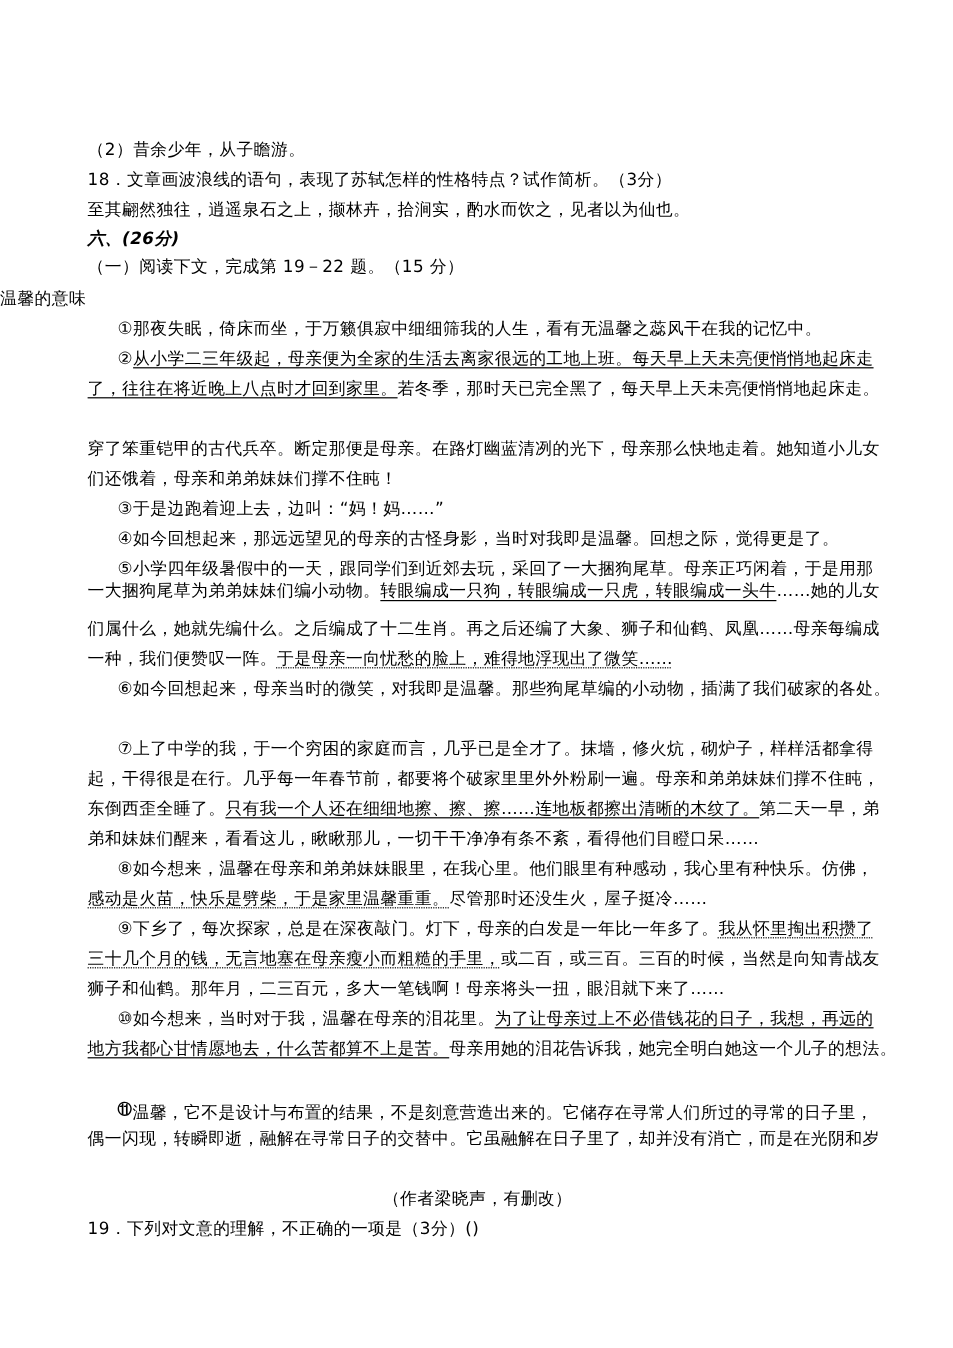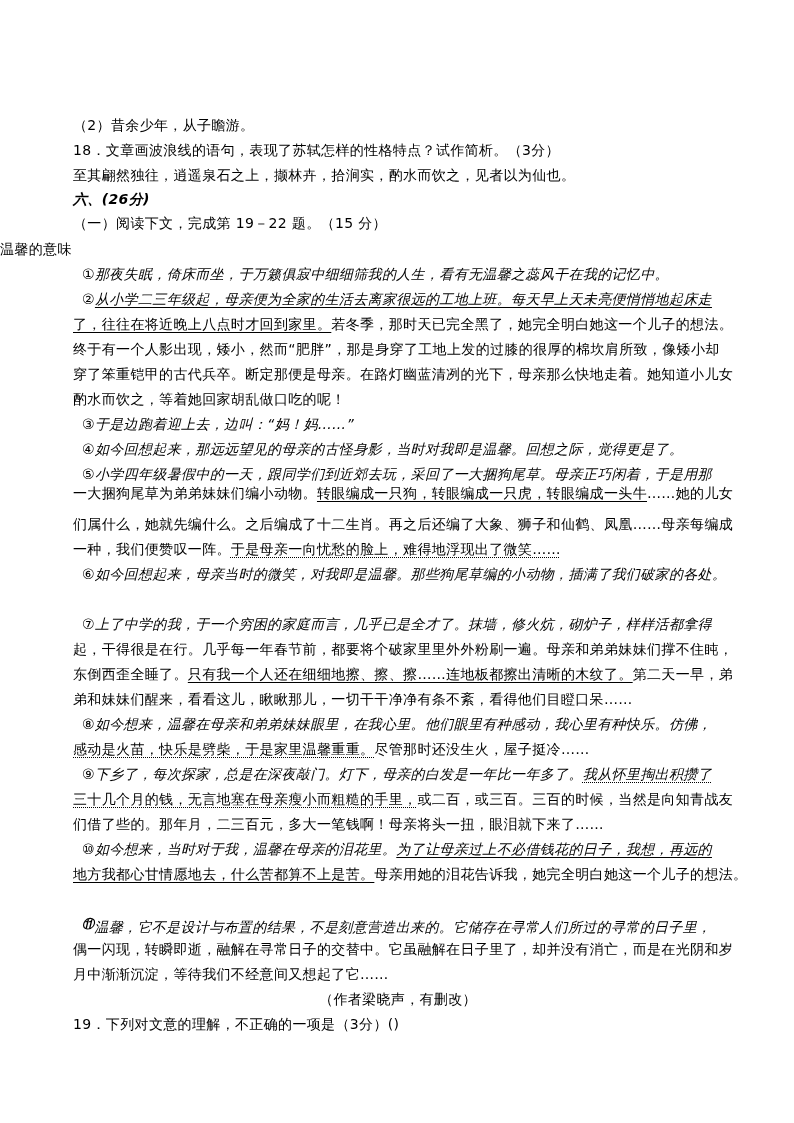--- a/index.html
+++ b/index.html
@@ -7,21 +7,21 @@
     width: 794px; height: 1123px; position: relative; overflow: hidden;
     font-family: "DejaVu Sans", sans-serif; color: #000;
     font-size: 14px;
   }
   .page { position: absolute; left: 0; top: 0; width: 794px; height: 1123px; margin-top: 16px; }
   .ln {
     position: absolute; left: 73px; width: 650px;
     white-space: nowrap; line-height: 20px; font-size: 14px;
     letter-spacing: 0.35px;
   }
-  .ind { left: 82px; width: 625px; font-style: italic; }
+  .ind { left: 98px; width: 625px; }
   .bold { font-weight: bold; font-style: italic; }
   .center { left: 0; width: 794px; text-align: left; }
   .right { text-align: center; }
   .u-solid { text-decoration: underline; text-decoration-thickness: 1px; text-underline-offset: 3px; }
   .u-dot { text-decoration: underline dotted; text-decoration-thickness: 1px; text-underline-offset: 3px; }
   .circ11 { font-size: 12px; font-weight: bold; vertical-align: 4px; }
 </style>
 </head>
 <body>
 
@@ -34,25 +34,24 @@
   <div class="ln" style="top:197px">（一）阅读下文，完成第 19－22 题。（15 分）</div>
 
   <div class="ln center" style="top:223px">温馨的意味</div>
 
   <div class="ln ind" style="top:248px">①那夜失眠，倚床而坐，于万籁俱寂中细细筛我的人生，看有无温馨之蕊风干在我的记忆中。</div>
 
   <div class="ln ind" style="top:273px">
     <span>②</span><span class="u-solid">从小学二三年级起，母亲便为全家的生活去离家很远的工地上班。每天早上天未亮便悄悄地起床走</span>
   </div>
   <div class="ln" style="top:298px">
-    <span class="u-solid">了，往往在将近晚上八点时才回到家里。</span><span>若冬季，那时天已完全黑了，她完全明白她这一个儿子的想法。</span>
+    <span class="u-solid">了，往往在将近晚上八点时才回到家里。</span><span>若冬季，那时天已完全黑了，每天早上天未亮便悄悄地起床走。</span>
   </div>
-  <div class="ln" style="top:323px">终于有一个人影出现，矮小，然而“肥胖”，那是身穿了工地上发的过膝的很厚的棉坎肩所致，像矮小却</div>
   <div class="ln" style="top:348px">穿了笨重铠甲的古代兵卒。断定那便是母亲。在路灯幽蓝清冽的光下，母亲那么快地走着。她知道小儿女</div>
-  <div class="ln" style="top:373px">酌水而饮之，等着她回家胡乱做口吃的呢！</div>
+  <div class="ln" style="top:373px">们还饿着，母亲和弟弟妹妹们撑不住盹！</div>
 
   <div class="ln ind" style="top:398px">③于是边跑着迎上去，边叫：“妈！妈……”</div>
   <div class="ln ind" style="top:423px">④如今回想起来，那远远望见的母亲的古怪身影，当时对我即是温馨。回想之际，觉得更是了。</div>
 
   <div class="ln ind" style="top:448px">⑤小学四年级暑假中的一天，跟同学们到近郊去玩，采回了一大捆狗尾草。母亲正巧闲着，于是用那</div>
   <div class="ln" style="top:467px">
     <span>一大捆狗尾草为弟弟妹妹们编小动物。</span><span class="u-solid">转眼编成一只狗，转眼编成一只虎，转眼编成一头牛</span><span>……她的儿女</span>
   </div>
   <div class="ln" style="top:498px">们属什么，她就先编什么。之后编成了十二生肖。再之后还编了大象、狮子和仙鹤、凤凰……母亲每编成</div>
   <div class="ln" style="top:523px">
@@ -72,32 +71,31 @@
     <span class="u-dot">感动是火苗，快乐是劈柴，于是家里温馨重重。</span><span>尽管那时还没生火，屋子挺冷……</span>
   </div>
   <div class="ln ind" style="top:698px">⑧如今想来，温馨在母亲和弟弟妹妹眼里，在我心里。他们眼里有种感动，我心里有种快乐。仿佛，</div>
 
   <div class="ln ind" style="top:748px">
     <span>⑨下乡了，每次探家，总是在深夜敲门。灯下，母亲的白发是一年比一年多了。</span><span class="u-dot">我从怀里掏出积攒了</span>
   </div>
   <div class="ln" style="top:773px">
     <span class="u-dot">三十几个月的钱，无言地塞在母亲瘦小而粗糙的手里，</span><span>或二百，或三百。三百的时候，当然是向知青战友</span>
   </div>
-  <div class="ln" style="top:798px">们借了些的。那年月，二三百元，多大一笔钱啊！母亲将头一扭，眼泪就下来了……</div>
+  <div class="ln" style="top:798px">狮子和仙鹤。那年月，二三百元，多大一笔钱啊！母亲将头一扭，眼泪就下来了……</div>
 
   <div class="ln ind" style="top:823px">
     <span>⑩如今想来，当时对于我，温馨在母亲的泪花里。</span><span class="u-solid">为了让母亲过上不必借钱花的日子，我想，再远的</span>
   </div>
   <div class="ln" style="top:848px">
     <span class="u-solid">地方我都心甘情愿地去，什么苦都算不上是苦。</span><span>母亲用她的泪花告诉我，她完全明白她这一个儿子的想法。</span>
   </div>
 
   <div class="ln ind" style="top:898px">
     <span class="circ11">⑪</span><span>温馨，它不是设计与布置的结果，不是刻意营造出来的。它储存在寻常人们所过的寻常的日子里，</span>
   </div>
   <div class="ln" style="top:923px">偶一闪现，转瞬即逝，融解在寻常日子的交替中。它虽融解在日子里了，却并没有消亡，而是在光阴和岁</div>
-  <div class="ln" style="top:948px">月中渐渐沉淀，等待我们不经意间又想起了它……</div>
 
   <div class="ln right" style="top:973px">（作者梁晓声，有删改）</div>
 
   <div class="ln" style="top:998px">19．下列对文意的理解，不正确的一项是（3分）()</div>
 
 </div>
 
 </body></html>

